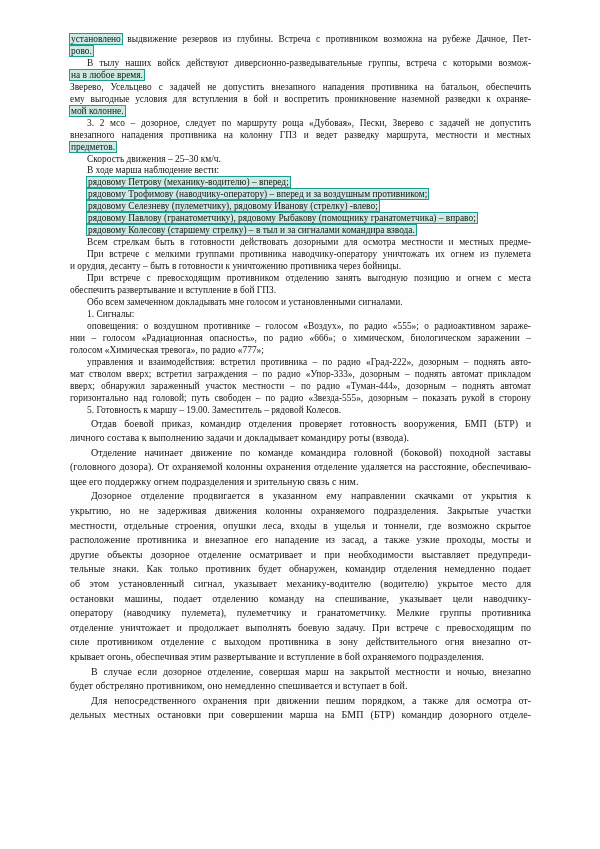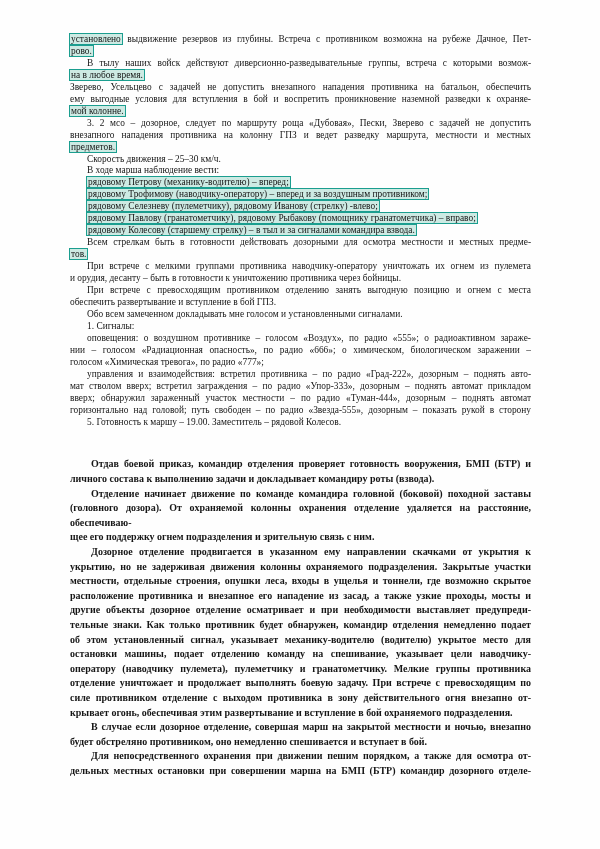--- a/index.html
+++ b/index.html
@@ -22,23 +22,21 @@
     background:var(--paper);
   }
   .section{width:100%;}
   .section-1{
     font-size:9.4px;
     line-height:11.95px;
   }
   .section-2{
     font-size:10px;
     line-height:14.6px;
-    margin-top:29px;
     padding-right:6px;
-    font-weight:bold;
   }
   .ln{
     text-align:justify;
     text-align-last:justify;
     white-space:normal;
   }
   .ln.last{
     text-align-last:left;
   }
   .section-1 .ln.ind{text-indent:17px;}
@@ -65,21 +63,20 @@
       <div class="ln"><span>внезапного нападения противника на колонну ГПЗ и ведет разведку маршрута, местности и местных</span></div>
       <div class="ln last"><span class="hl">предметов.</span></div>
       <div class="ln ind last"><span>Скорость движения – 25–30 км/ч.</span></div>
       <div class="ln ind last"><span>В ходе марша наблюдение вести:</span></div>
       <div class="ln ind last"><span class="hl">рядовому Петрову (механику-водителю) – вперед;</span></div>
       <div class="ln ind last"><span class="hl">рядовому Трофимову (наводчику-оператору) – вперед и за воздушным противником;</span></div>
       <div class="ln ind last"><span class="hl">рядовому Селезневу (пулеметчику), рядовому Иванову (стрелку) -влево;</span></div>
       <div class="ln ind last"><span class="hl">рядовому Павлову (гранатометчику), рядовому Рыбакову (помощнику гранатометчика) – вправо;</span></div>
       <div class="ln ind last"><span class="hl">рядовому Колесову (старшему стрелку) – в тыл и за сигналами командира взвода.</span></div>
       <div class="ln ind"><span>Всем стрелкам быть в готовности действовать дозорными для осмотра местности и местных предме-</span></div>
-      <div class="ln last"><span class="hl">тов.</span></div>
       <div class="ln ind"><span>При встрече с мелкими группами противника наводчику-оператору уничтожать их огнем из пулемета</span></div>
       <div class="ln last"><span>и орудия, десанту – быть в готовности к уничтожению противника через бойницы.</span></div>
       <div class="ln ind"><span>При встрече с превосходящим противником отделению занять выгодную позицию и огнем с места</span></div>
       <div class="ln last"><span>обеспечить развертывание и вступление в бой ГПЗ.</span></div>
       <div class="ln ind last"><span>Обо всем замеченном докладывать мне голосом и установленными сигналами.</span></div>
       <div class="ln ind last"><span>1. Сигналы:</span></div>
       <div class="ln ind"><span>оповещения: о воздушном противнике – голосом «Воздух», по радио «555»; о радиоактивном зараже-</span></div>
       <div class="ln"><span>нии – голосом «Радиационная опасность», по радио «666»; о химическом, биологическом заражении –</span></div>
       <div class="ln last"><span>голосом «Химическая тревога», по радио «777»;</span></div>
       <div class="ln ind"><span>управления и взаимодействия: встретил противника – по радио «Град-222», дозорным – поднять авто-</span></div>

